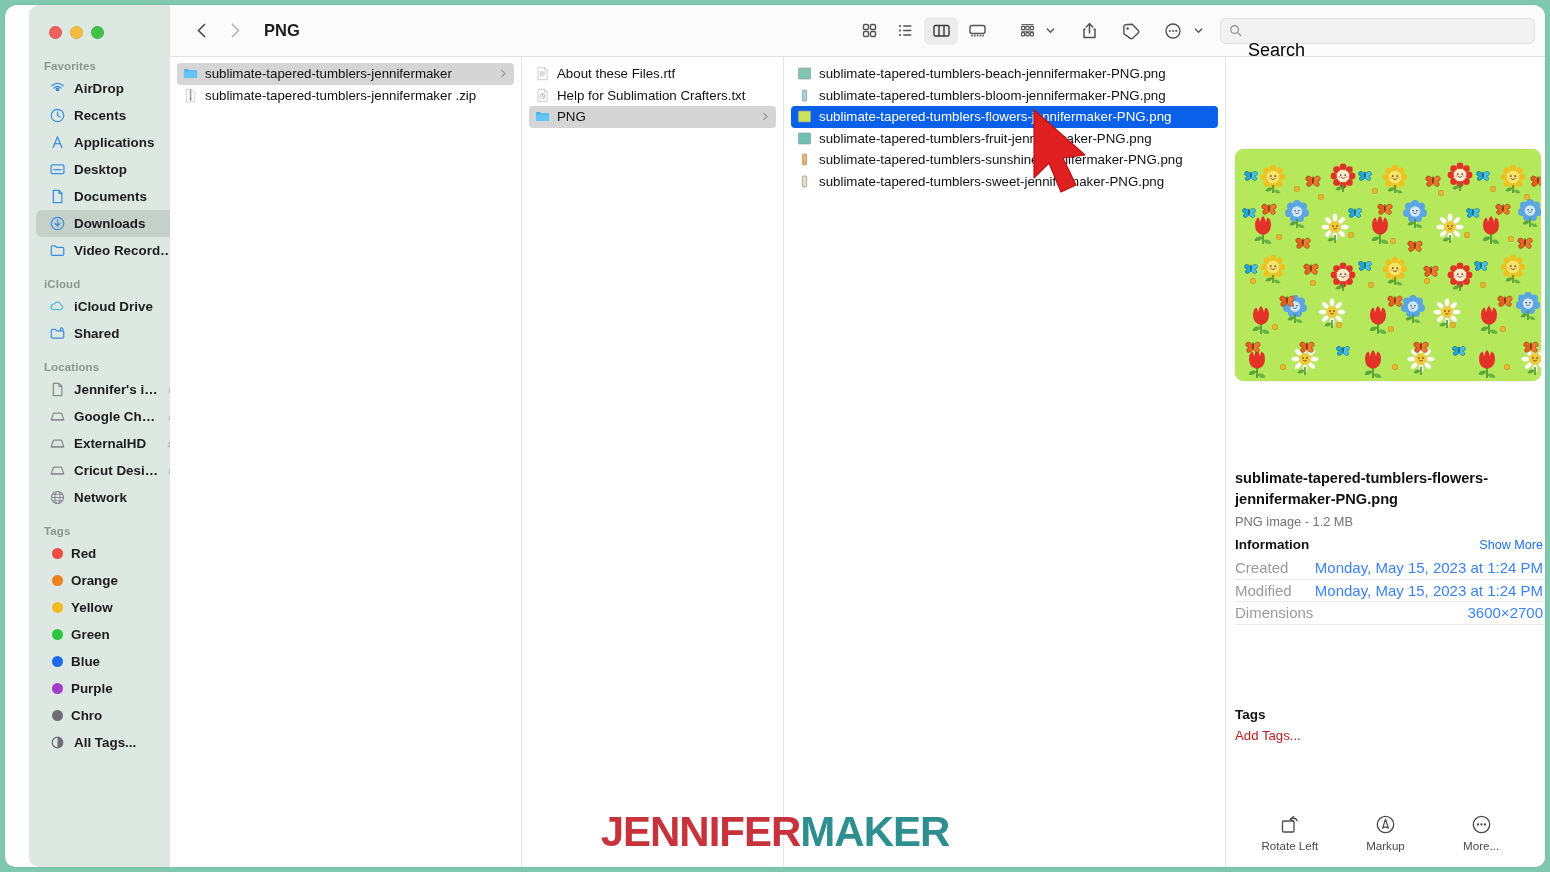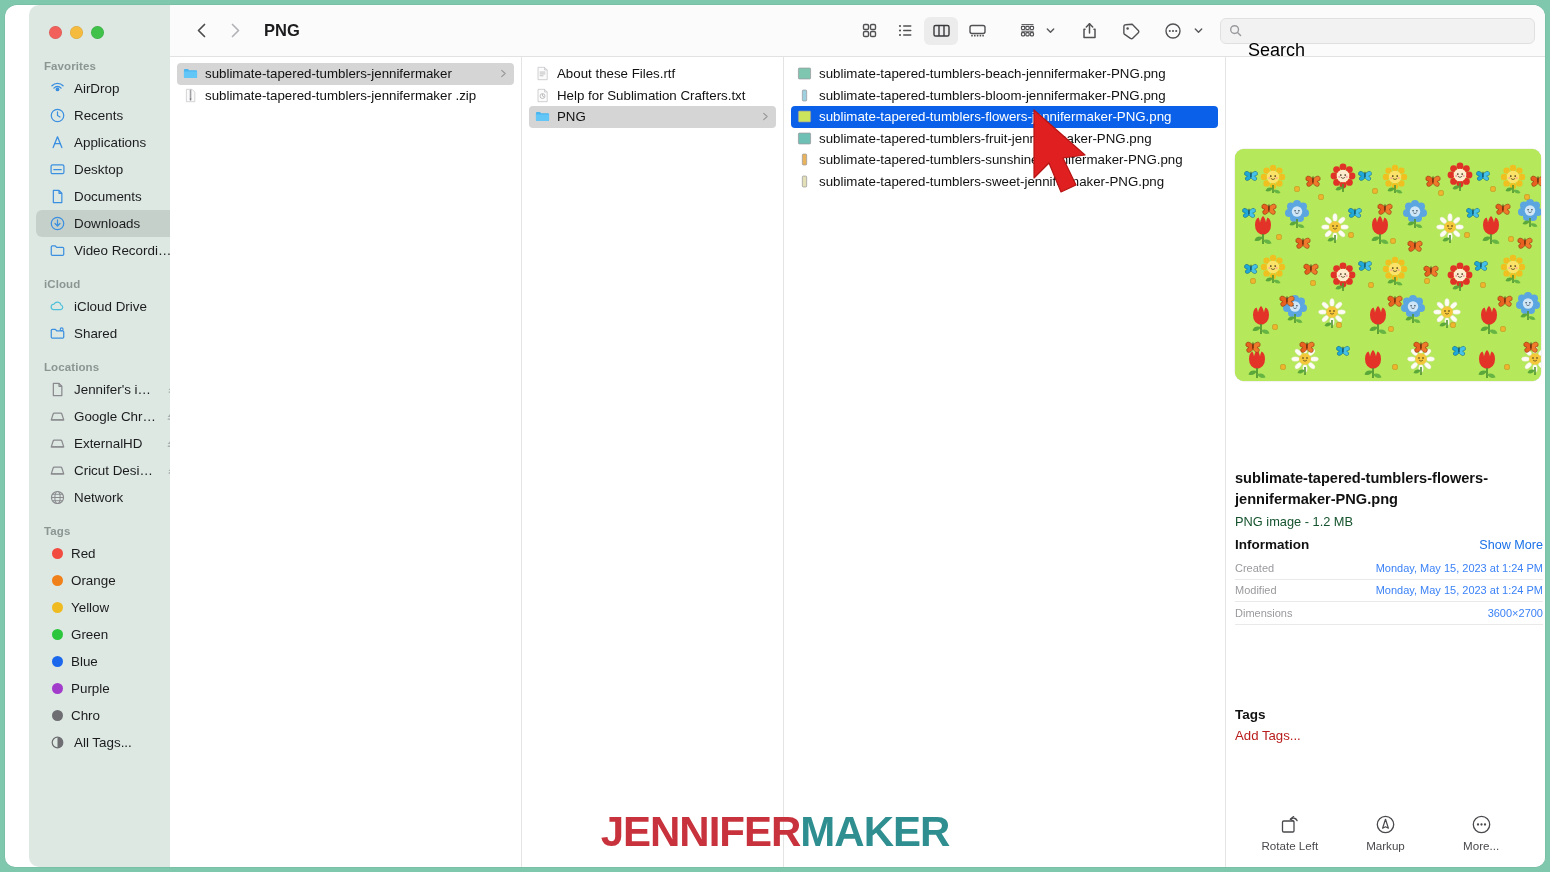--- a/index.html
+++ b/index.html
@@ -34,21 +34,21 @@
   .tl.y { background: #f4bb3f; box-shadow: inset 0 0 0 .5px rgba(0,0,0,.12); }
   .tl.g { background: #3fc14a; box-shadow: inset 0 0 0 .5px rgba(0,0,0,.12); }
 
   .sb-section {
     font-size: 11.5px; color: #8b9692; font-weight: 600;
     padding: 0 0 3px 15px; letter-spacing: .1px;
   }
   .sb-item {
     height: 27px; display: flex; align-items: center; gap: 8px;
     padding: 0 10px 0 13px; margin: 0 7px; border-radius: 6px;
-    font-size: 13.4px; color: #1c1c1e; white-space: nowrap;
+    font-size: 13.4px; color: #1c1c1e; white-space: nowrap; font-weight: bold;
   }
   .sb-item.sel { background: rgba(0,0,0,.10); }
   .sb-ico { width: 17px; height: 17px; flex: 0 0 17px; display: block; }
   .sb-lbl { overflow: hidden; text-overflow: ellipsis; }
   .eject { margin-left: auto; width: 11px; height: 11px; opacity: .55; }
   .tagdot { width: 11px; height: 11px; border-radius: 50%; margin-left: 3px; flex: 0 0 11px; }
   .gap { height: 14px; }
 
   
   #toolbar {
@@ -103,32 +103,32 @@
     background: #b5e85a;
     box-shadow: 0 0 0 .5px rgba(0,0,0,.10);
   }
   #fname {
     position: absolute; left: 9px; top: 411px; width: 300px;
     font-size: 14.6px; font-weight: 700; color: #111; line-height: 21px;
     word-break: break-word;
   }
   #fkind {
     position: absolute; left: 9px; top: 457px;
-    font-size: 12.8px; color: #14532d;
+    font-size: 12.8px; color: #737373;
   }
   #infohdr {
     position: absolute; left: 9px; top: 480px; width: 308px;
     display: flex; align-items: flex-end;
   }
   #infohdr .t { font-size: 13.5px; font-weight: 700; color: #111; }
   #infohdr .m { margin-left: auto; font-size: 12.6px; color: #1b72e8; }
   #rows { position: absolute; left: 9px; top: 500px; width: 308px; }
   .irow {
     display: flex; align-items: center; height: 22.5px;
-    border-bottom: .5px solid #e9e9e9; font-size: 11px;
+    border-bottom: .5px solid #e9e9e9; font-size: 15px;
   }
   .irow .k { color: #9a9a9e; }
   .irow .v { margin-left: auto; color: #3b82f6; font-weight: 400; }
   #tagshdr { position: absolute; left: 9px; top: 650px; font-size: 13.5px; font-weight: 700; color: #111; }
   #addtags { position: absolute; left: 9px; top: 671px; font-size: 13.2px; color: #b91c1c; }
 
   #actions {
     position: absolute; left: 1221px; bottom: 0; width: 319px; height: 62px;
     display: flex; align-items: center; justify-content: space-around;
     padding: 0 16px 6px;

